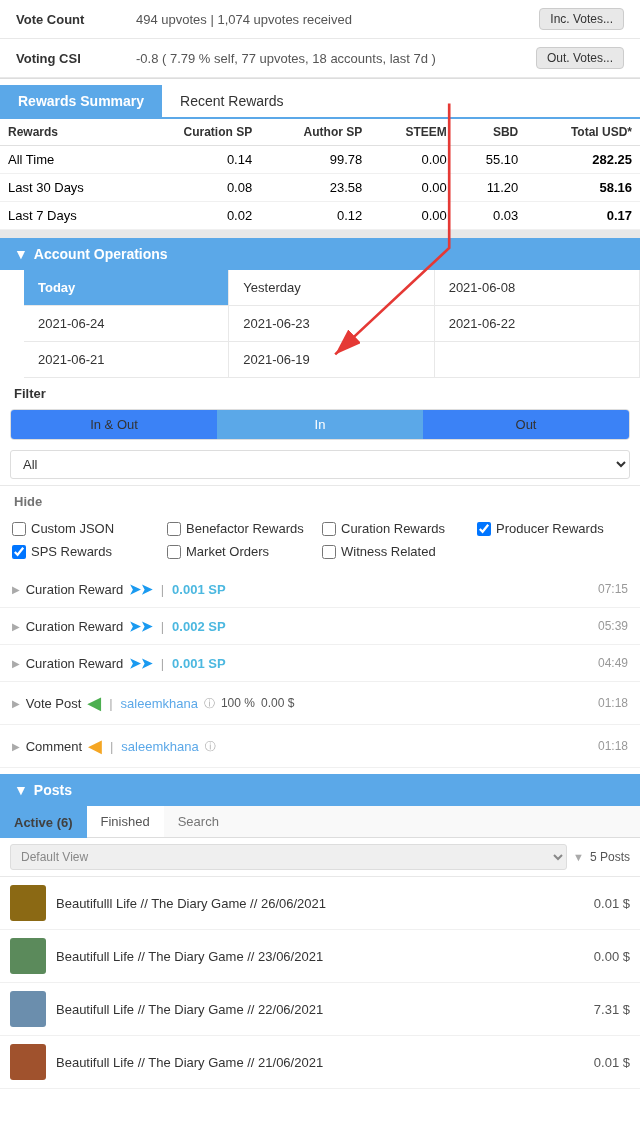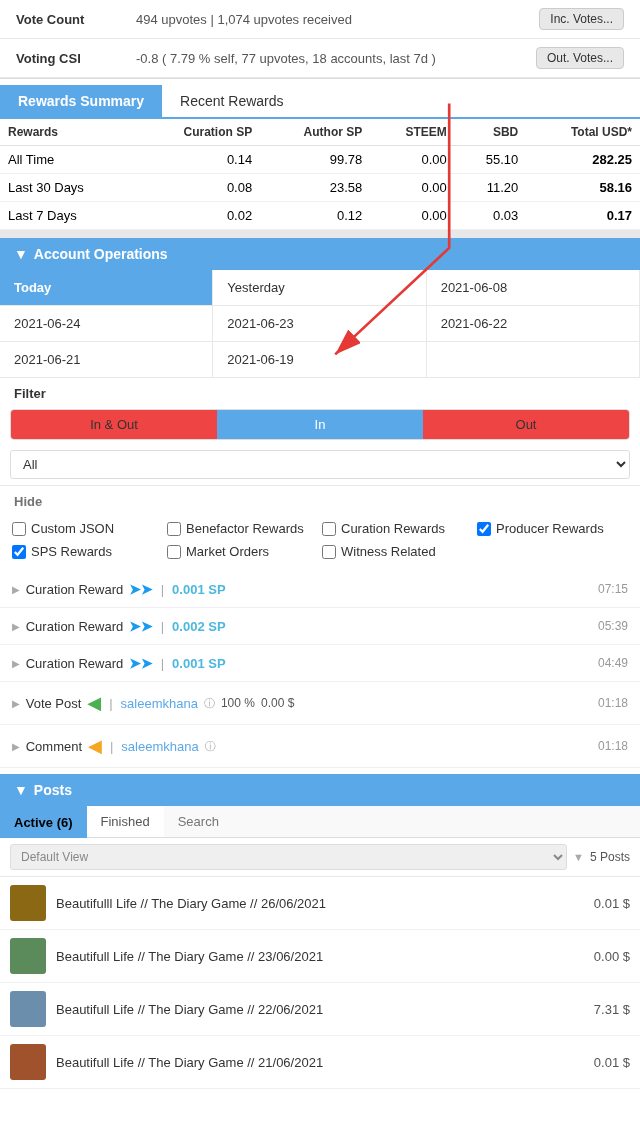--- a/index.html
+++ b/index.html
@@ -110,20 +110,21 @@
       display: flex;
       align-items: center;
       gap: 6px;
     }
 
     
     .date-grid {
       display: grid;
       grid-template-columns: 1fr 1fr 1fr;
       gap: 0;
+      padding-left: 24px;
     }
     .date-cell {
       padding: 10px 14px;
       border-bottom: 1px solid #e8e8e8;
       border-right: 1px solid #e8e8e8;
       cursor: pointer;
       color: #333;
       font-size: 13px;
     }
     .date-cell.active {
@@ -146,21 +147,21 @@
       border-radius: 4px;
       overflow: hidden;
     }
     .filter-btn {
       flex: 1;
       padding: 7px 0;
       text-align: center;
       cursor: pointer;
       font-size: 13px;
       border: none;
-      background: #ef4444;
+      background: #3b82f6;
       color: #333;
     }
     .filter-btn.active {
       background: #5ba8e8;
       color: #fff;
     }
 
     
     .dropdown-row {
       display: flex;
@@ -269,21 +270,21 @@
       align-items: center;
       gap: 6px;
       margin-top: 6px;
     }
     .posts-tabs {
       display: flex;
       gap: 0;
     }
     .posts-tab-active {
       background: #5ba8e8;
-      color: #000000;
+      color: #404040;
       padding: 8px 14px;
       font-weight: bold;
       font-size: 13px;
       cursor: pointer;
       border: none;
     }
     .posts-tab-inactive {
       background: #fff;
       color: #555;
       padding: 8px 14px;

